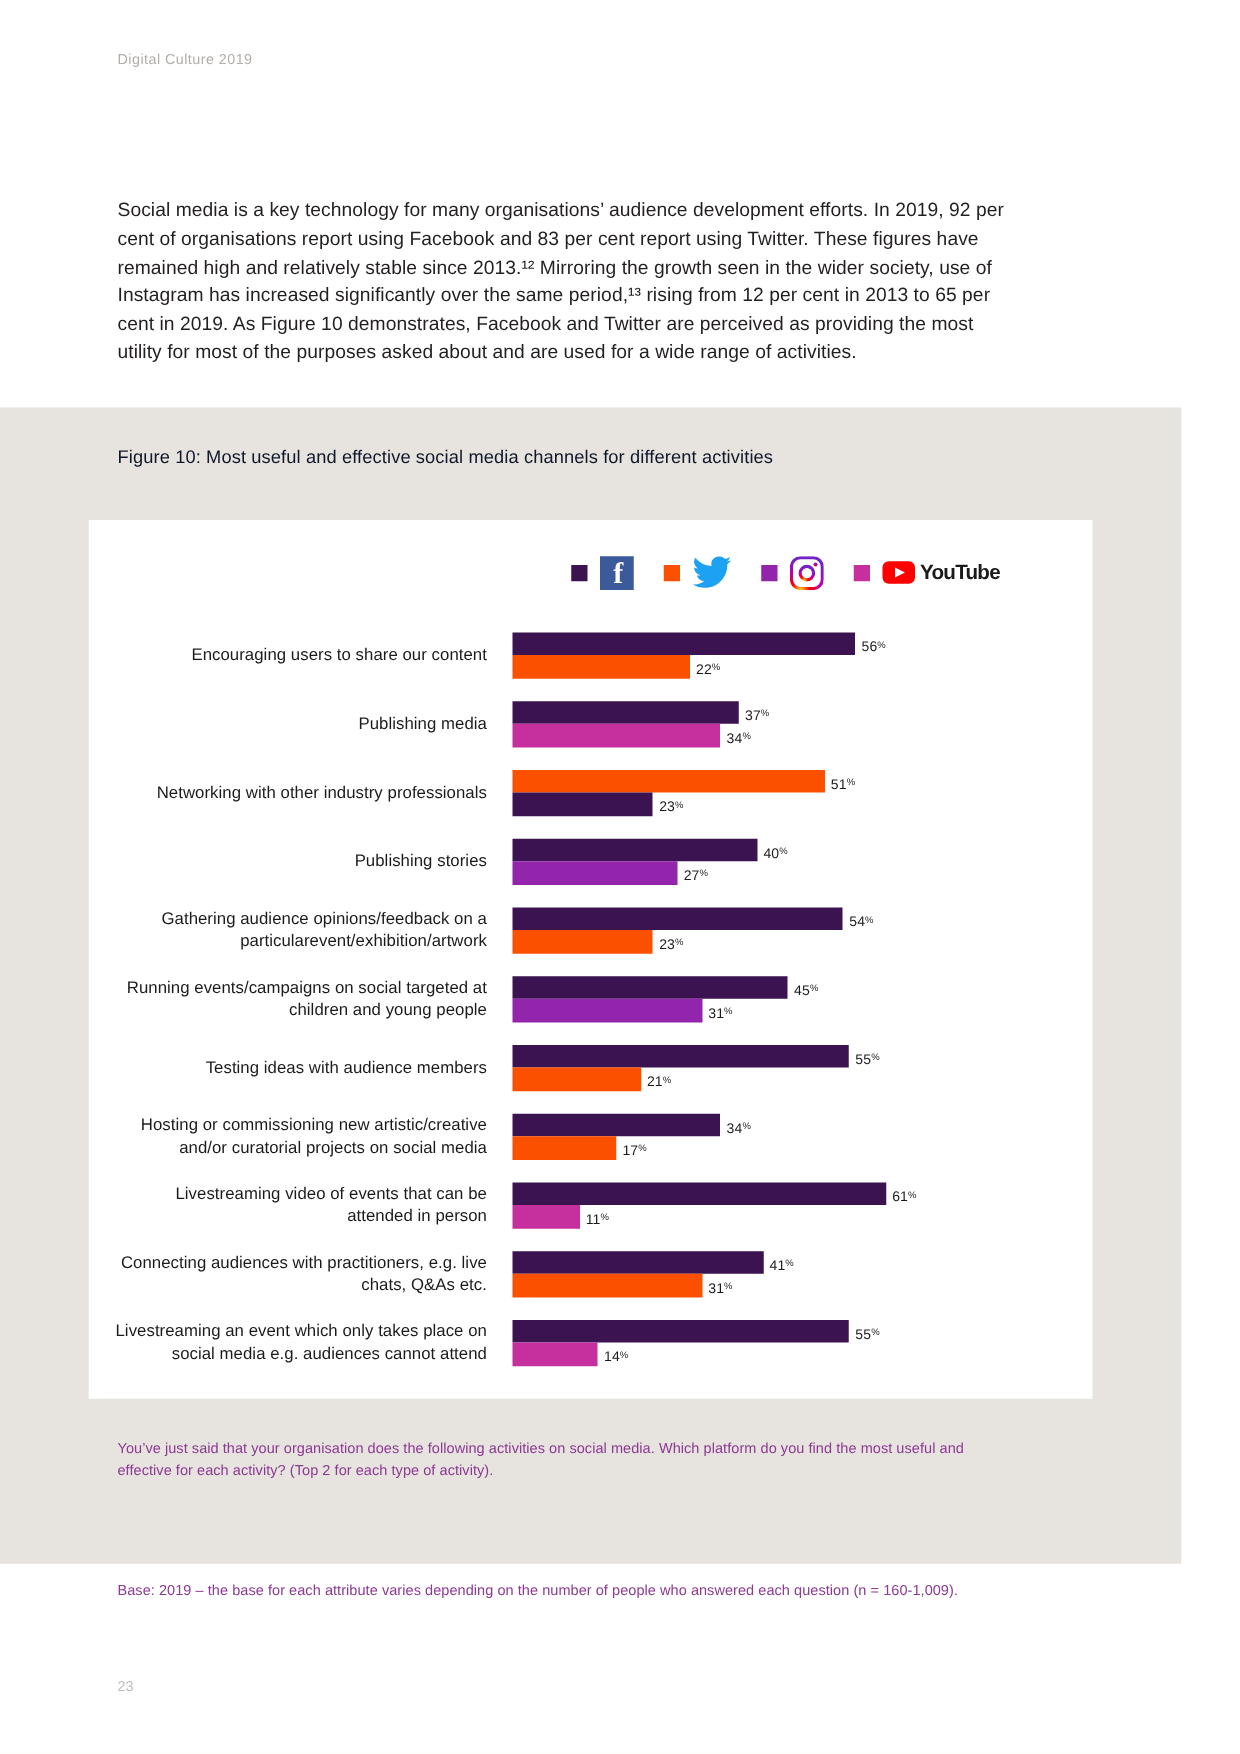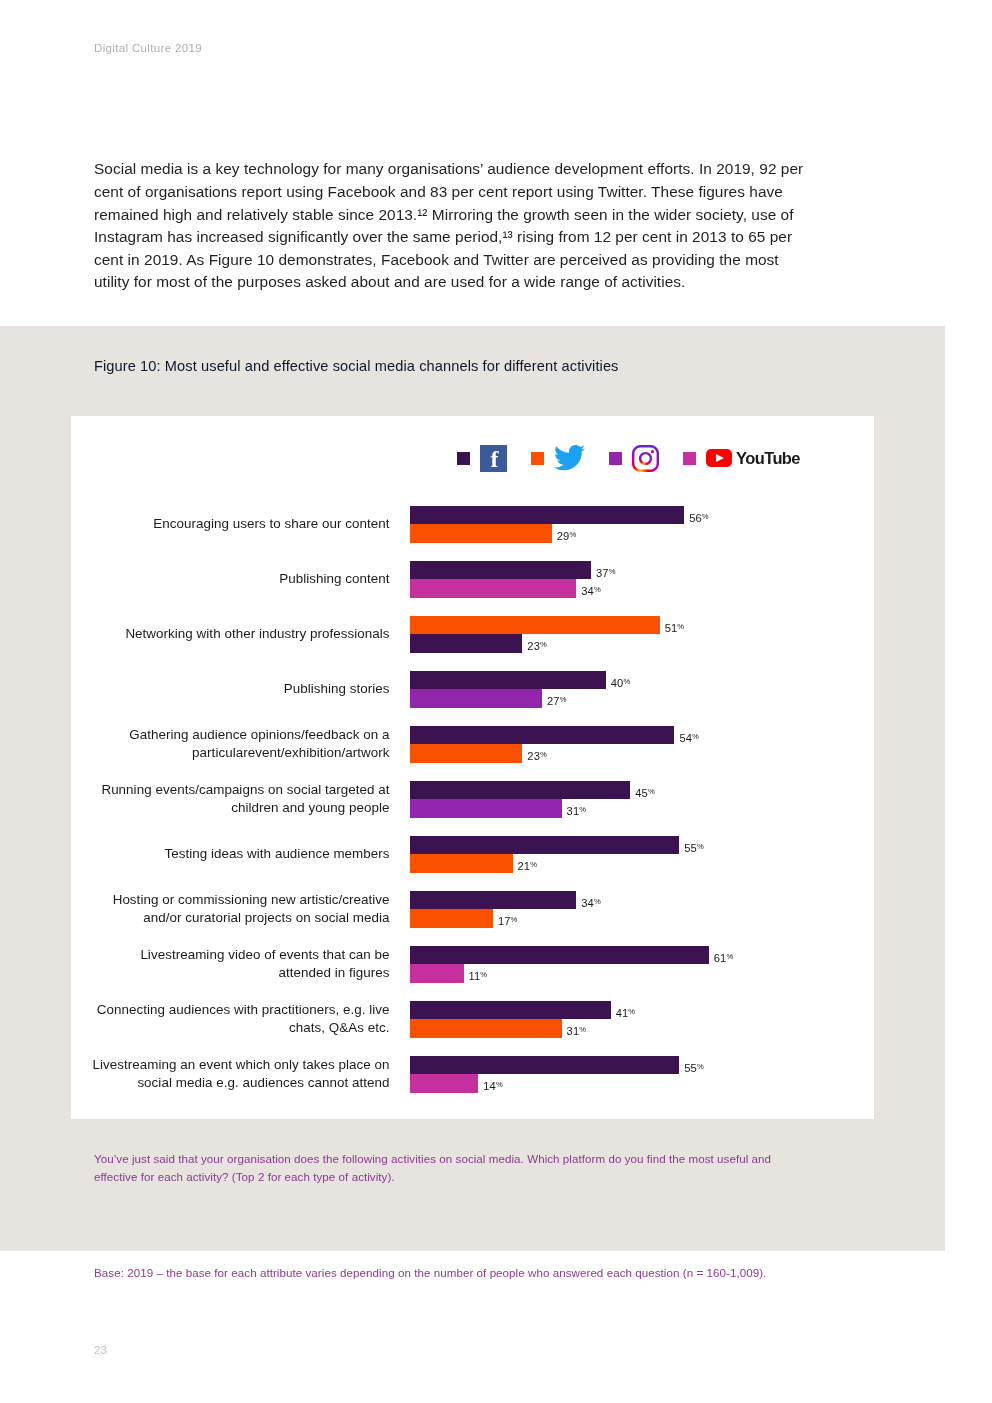--- a/index.html
+++ b/index.html
@@ -123,28 +123,28 @@
       <div class="labels">
         <div>Encouraging users to share our content</div>
       </div>
       <div class="bars">
         <div class="barline">
           <div class="bar" style="background: rgb(59, 19, 81); width: 56%;"></div>
           <span class="val"><span>56</span><span class="pct">%</span></span>
         </div>
         <div class="barline">
           <div class="bar" style="background: rgb(250, 80, 0); width: 29%;"></div>
-          <span class="val"><span>29</span><span class="pct">%</span></span>
-        </div>
-      </div>
-    </div>
-
-    <div class="row">
-      <div class="labels">
-        <div>Publishing content</div>
+          <span class="val"><span>22</span><span class="pct">%</span></span>
+        </div>
+      </div>
+    </div>
+
+    <div class="row">
+      <div class="labels">
+        <div>Publishing media</div>
       </div>
       <div class="bars">
         <div class="barline">
           <div class="bar" style="background: rgb(59, 19, 81); width: 37%;"></div>
           <span class="val"><span>37</span><span class="pct">%</span></span>
         </div>
         <div class="barline">
           <div class="bar" style="background: rgb(198, 47, 158); width: 34%;"></div>
           <span class="val"><span>34</span><span class="pct">%</span></span>
         </div>
@@ -246,21 +246,21 @@
         <div class="barline">
           <div class="bar" style="background: rgb(250, 80, 0); width: 17%;"></div>
           <span class="val"><span>17</span><span class="pct">%</span></span>
         </div>
       </div>
     </div>
 
     <div class="row">
       <div class="labels">
         <div>Livestreaming video of events that can be</div>
-        <div>attended in figures</div>
+        <div>attended in person</div>
       </div>
       <div class="bars">
         <div class="barline">
           <div class="bar" style="background: rgb(59, 19, 81); width: 61%;"></div>
           <span class="val"><span>61</span><span class="pct">%</span></span>
         </div>
         <div class="barline">
           <div class="bar" style="background: rgb(198, 47, 158); width: 11%;"></div>
           <span class="val"><span>11</span><span class="pct">%</span></span>
         </div>

